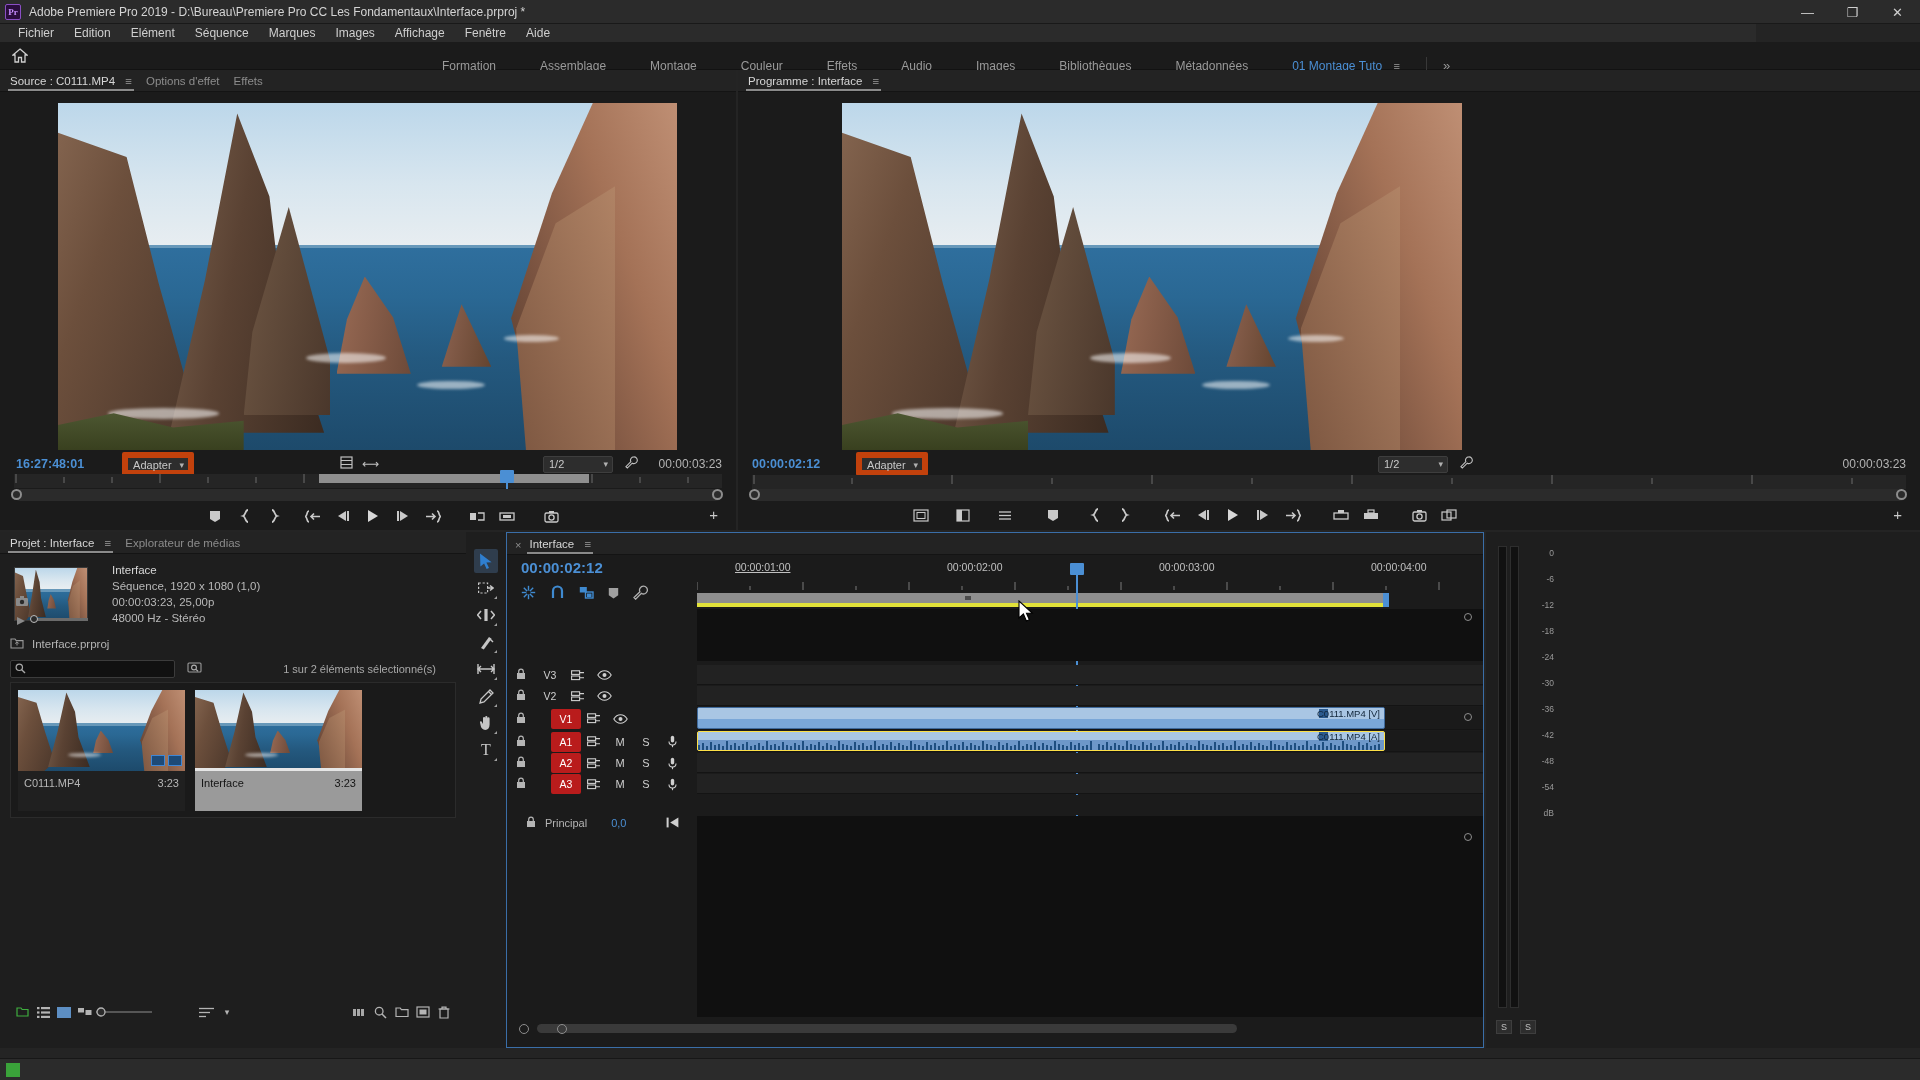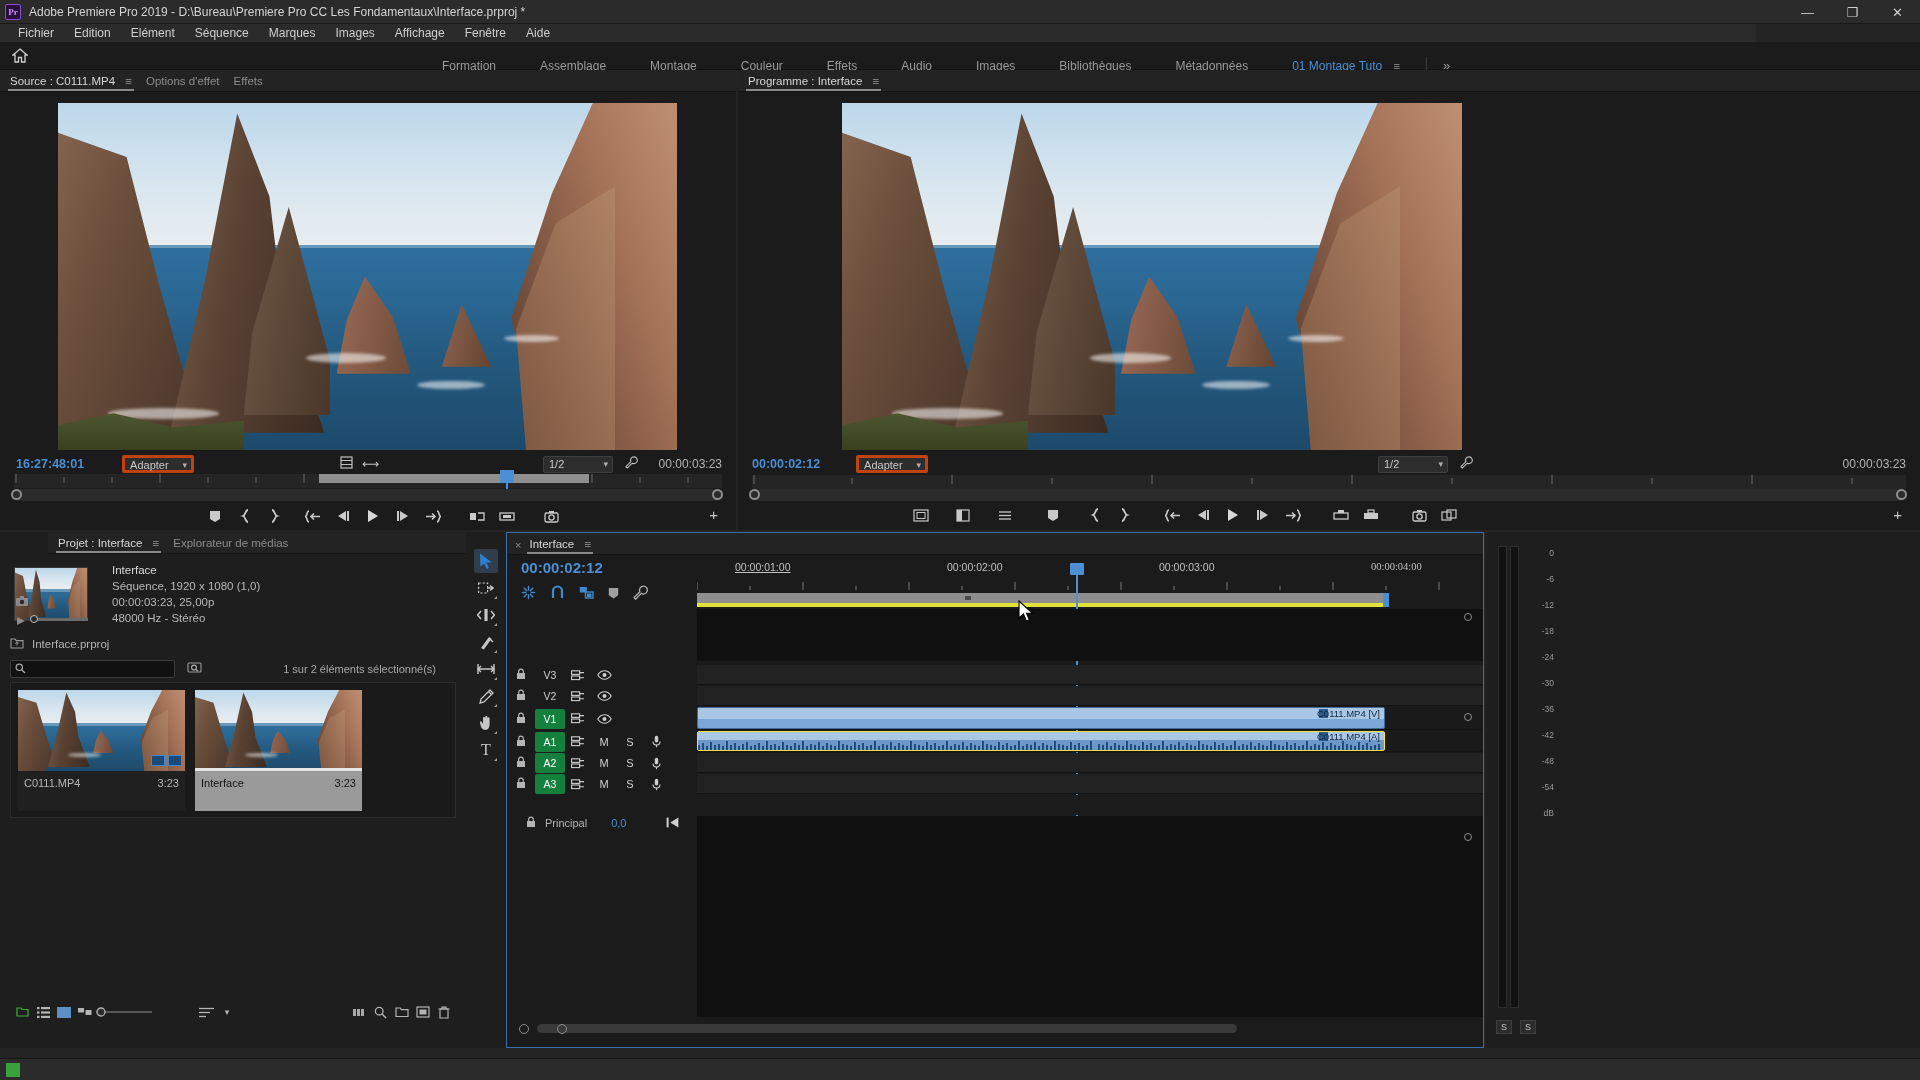--- a/index.html
+++ b/index.html
@@ -61,21 +61,21 @@
   .ptab .hmenu { margin-left:7px; color:#9a9a9a; }
   .close-x { font-size:11px; color:#8e8e8e; margin-right:6px; padding-bottom:3px; }
 
   
   #source-panel { left:0; top:70px; width:736px; height:460px; background:#1b1b1b; }
   .mon-video { position:absolute; left:58px; top:33px; width:619px; height:347px; overflow:hidden; background:#000; }
   .mon-bar { position:absolute; left:0; width:100%; height:24px; display:flex; align-items:center; }
   .tc-blue { color:#4b8fd4; font-size:12.5px; font-weight:bold; font-family:"Liberation Sans", sans-serif; }
   .tc-grey { color:#b4b4b4; font-size:12px; }
   .fit-select {
-    background:#2d2d2d; border:3px solid #c2410c; color:#c8c8c8; font-size:11px;
+    background:#2d2d2d; border:6px solid #c2410c; color:#c8c8c8; font-size:11px;
     height:17px; line-height:15px; padding:0 16px 12px 5px; border-radius:2px; position:relative; min-width:72px;
   }
   .fit-select::after { content:'\25BE'; position:absolute; right:4px; top:0px; font-size:9px; color:#b0b0b0; }
   .zoom-select {
     background:#2d2d2d; border:1px solid #3e3e3e; color:#c8c8c8; font-size:11px;
     height:17px; line-height:15px; padding:0 16px 0 5px; border-radius:2px; position:relative; min-width:70px; text-align:left;
   }
   .zoom-select::after { content:'\25BE'; position:absolute; right:4px; top:0px; font-size:9px; color:#b0b0b0; }
 
   .scrub-track { position:absolute; height:14px; background:#252525; }
@@ -89,21 +89,21 @@
   .timebar-handle { position:absolute; width:11px; height:11px; border-radius:50%;
                     border:2px solid #8d8d8d; background:#2b2b2b; }
   .transport { position:absolute; display:flex; align-items:center; }
   .tbtn { width:30px; height:26px; display:flex; align-items:center; justify-content:center;
           color:#cfcfcf; }
 
   
   #program-panel { left:738px; top:70px; width:1182px; height:460px; background:#1b1b1b; }
 
   
-  #project-panel { left:0; top:532px; width:466px; height:516px; background:#1e1e1e;padding-left:48px; }
+  #project-panel { left:0; top:532px; width:466px; height:516px; background:#1e1e1e; }
   .proj-preview { position:absolute; left:14px; top:35px; width:74px; height:54px; background:#2a2a2a;
                   border:1px solid #3a3a3a; overflow:hidden; }
   .proj-meta { position:absolute; left:112px; top:30px; font-size:11.5px; line-height:16px; color:#b8b8b8; }
   .proj-meta .strong { color:#d8d8d8; }
   .bin-row { position:absolute; left:10px; top:105px; display:flex; align-items:center; gap:8px;
              font-size:11.5px; color:#b4b4b4; }
   .search-row { position:absolute; left:10px; top:126px; width:446px; height:22px; display:flex; align-items:center; }
   .search-box { width:165px; height:18px; background:#111; border:1px solid #3c3c3c; border-radius:2px;
                 display:flex; align-items:center; padding-left:4px; }
   .item-count { position:absolute; right:20px; font-size:11px; color:#a8a8a8; }
@@ -137,21 +137,21 @@
   .tl-tickrow { position:absolute; left:190px; top:48px; right:8px; height:10px; }
   .ruler-label { position:absolute; font-size:10.5px; color:#c0c0c0; top:0; }
   .workbar { position:absolute; left:190px; top:60px; height:10px; background:#8e8e8e; }
   .renderbar { position:absolute; left:190px; top:70px; height:4px; background:#e2e23a; }
   .tl-playhead { position:absolute; top:28px; width:2px; background:#4b8fd4; }
   .ph-head { position:absolute; top:-0px; left:-6px; width:14px; height:12px; background:#4b8fd4; border-radius:1px; }
   .track-head { position:absolute; left:0; width:190px; display:flex; align-items:center; }
   .thead-lock { width:28px; text-align:center; color:#b5b5b5; font-size:11px; }
   .thead-name { width:30px; height:20px; font-size:10.5px; display:flex; align-items:center; justify-content:center;
                 color:#cfcfcf; border-radius:2px; }
-  .thead-name.on { background:#15803d; color:#fff; }
+  .thead-name.on { background:#b91c1c; color:#fff;margin-left:16px; }
   .thead-ico { width:26px; display:flex; align-items:center; justify-content:center; color:#cfcfcf; font-size:11px; }
   .track-lane { position:absolute; left:190px; right:0; background:#222; border-bottom:1px solid #141414; }
   .clip-v { position:absolute; background:#7aa7d8; border:1px solid #3f6a9c; border-radius:2px; overflow:hidden; }
   .clip-a { position:absolute; background:#6d97c9; border:1px solid #fde047; border-radius:2px; overflow:hidden; }
   .clip-strip { position:absolute; left:0; top:0; right:0; height:11px; background:#a9c6e4; }
   .clip-label { position:absolute; right:4px; top:0px; font-size:9.5px; color:#10253a; line-height:11px; }
   .clip-badge { position:absolute; right:56px; top:1px; width:9px; height:9px; background:#2b5a8e; }
   .tl-scroll { position:absolute; height:9px; background:#3a3a3a; border-radius:5px; }
 
   
@@ -848,21 +848,21 @@
         <svg width="15" height="15" viewBox="0 0 15 15">
             <path d="M10.4 1.2a3.9 3.9 0 0 0-3.5 5.6L1 12.6 2.6 14.2l5.8-5.8a3.9 3.9 0 1 0 2-7.2z" fill="none" stroke="#b0b0b0" stroke-width="1.3"></path>
           </svg>
       </span>
     </div>
 
     <div class="tl-ruler">
       <span class="ruler-label" style="left:38px;text-decoration:underline;">00:00:01:00</span>
       <span class="ruler-label" style="left:250px;">00:00:02:00</span>
       <span class="ruler-label" style="left:462px;">00:00:03:00</span>
-      <span class="ruler-label" style="left:674px;font-family:Liberation Serif, serif;">00:00:04:00</span>
+      <span class="ruler-label" style="left:674px;">00:00:04:00</span>
     </div>
     <div class="tl-tickrow">
       <svg width="780" height="10" style="display:block">
         <g stroke="#7a7a7a" stroke-width="1">
           <line x1="0" y1="1" x2="0" y2="9"></line>
             <line x1="53" y1="5" x2="53" y2="9"></line>
           <line x1="106" y1="1" x2="106" y2="9"></line>
             <line x1="159" y1="5" x2="159" y2="9"></line>
           <line x1="212" y1="1" x2="212" y2="9"></line>
             <line x1="265" y1="5" x2="265" y2="9"></line>

